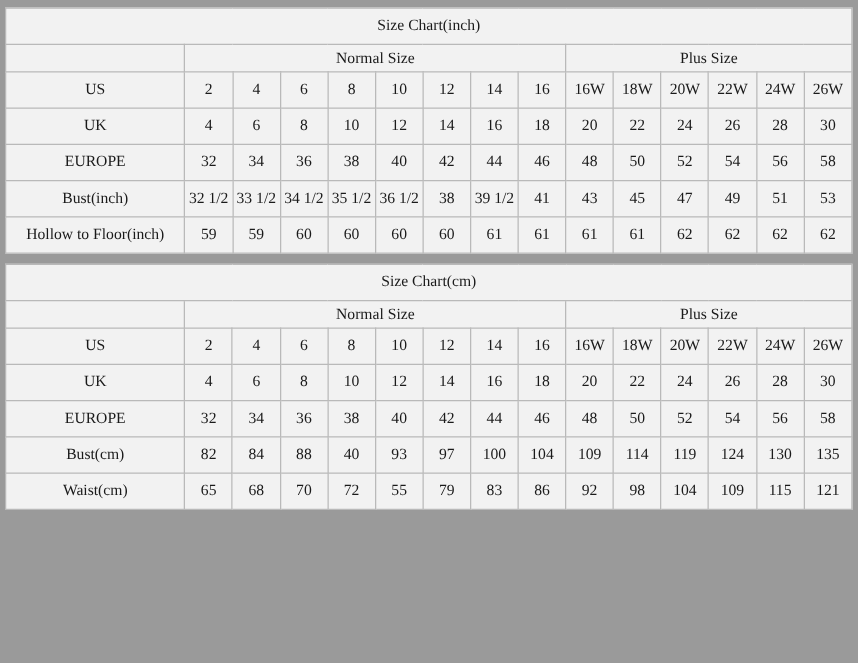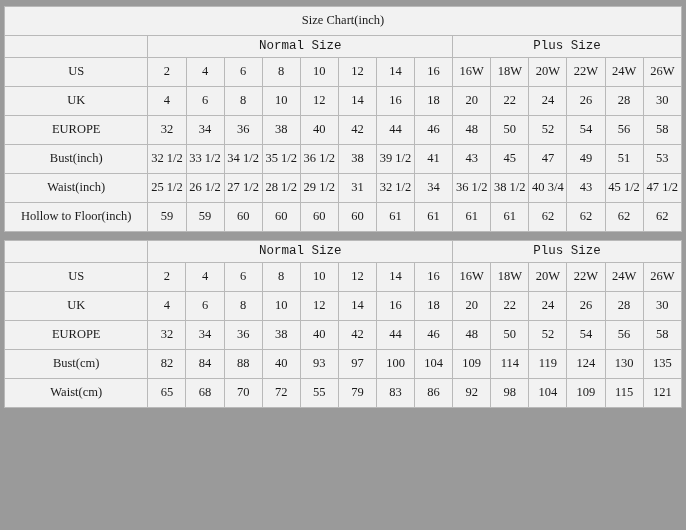--- a/index.html
+++ b/index.html
@@ -41,21 +41,20 @@
   }
   td.title {
     font-size: 15px;
     height: 22px;
     background: #efefef;
   }
   td.group {
     font-size: 15px;
     height: 22px;
     background: #efefef;
-    font-family: Liberation Mono, monospace;
   }
   td.rowlabel {
     font-size: 13.5px;
     background: #efefef;
     text-align: center;
   }
   td.blank {
     background: #efefef;
   }
   td.small {
@@ -147,37 +146,20 @@
         <td class="small">39 1/2</td>
         <td class="small">41</td>
         <td class="small">43</td>
         <td class="small">45</td>
         <td class="small">47</td>
         <td class="small">49</td>
         <td class="small">51</td>
         <td class="small">53</td>
       </tr>
       <tr>
-        <td class="rowlabel">Waist(inch)</td>
-        <td class="small">25 1/2</td>
-        <td class="small">26 1/2</td>
-        <td class="small">27 1/2</td>
-        <td class="small">28 1/2</td>
-        <td class="small">29 1/2</td>
-        <td class="small">31</td>
-        <td class="small">32 1/2</td>
-        <td class="small">34</td>
-        <td class="small">36 1/2</td>
-        <td class="small">38 1/2</td>
-        <td class="small">40 3/4</td>
-        <td class="small">43</td>
-        <td class="small">45 1/2</td>
-        <td class="small">47 1/2</td>
-      </tr>
-      <tr>
         <td class="rowlabel">Hollow to Floor(inch)</td>
         <td>59</td>
         <td>59</td>
         <td>60</td>
         <td>60</td>
         <td>60</td>
         <td>60</td>
         <td>61</td>
         <td>61</td>
         <td>61</td>
@@ -189,20 +171,23 @@
       </tr>
     </tbody>
   </table>
 
   <table class="chart tbl2">
     <colgroup>
       <col style="width:143px">
       <col span="14" style="width:38px">
     </colgroup>
     <tbody>
+      <tr>
+        <td class="title" colspan="15">Size Chart(cm)</td>
+      </tr>
       <tr class="hdr">
         <td class="blank"></td>
         <td class="group" colspan="8">Normal Size</td>
         <td class="group" colspan="6">Plus Size</td>
       </tr>
       <tr>
         <td class="rowlabel">US</td>
         <td>2</td>
         <td>4</td>
         <td>6</td>

